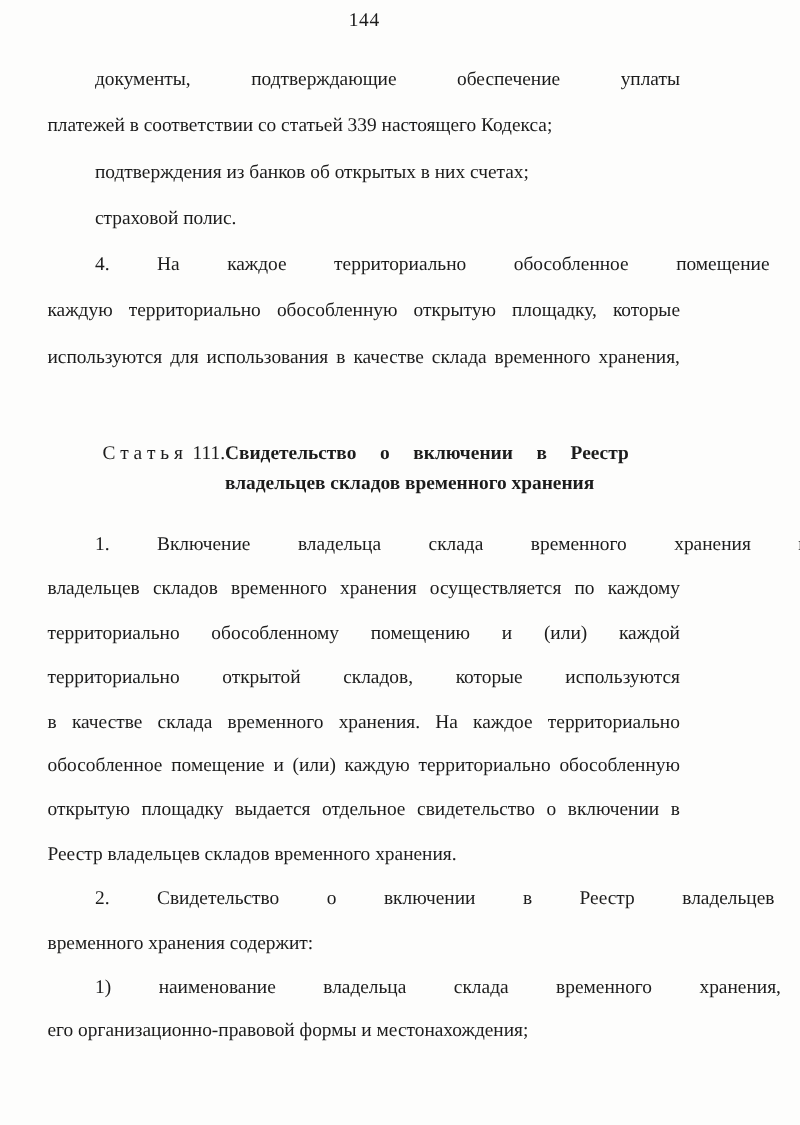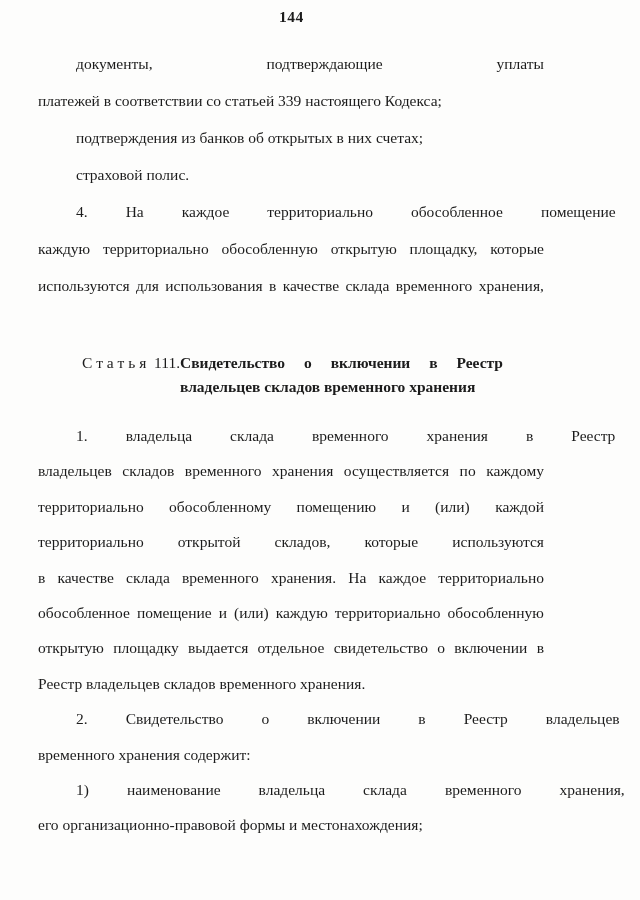--- a/index.html
+++ b/index.html
@@ -6,21 +6,21 @@
   body{
     width:640px;height:900px;
     background:#fdfdfc;
     font-family:"Liberation Serif","DejaVu Serif",serif;
     color:#1c1c1c;
     position:relative;
     overflow:hidden;
   }
   .page-number{
     position:absolute;left:279px;top:8px;
-    font-size:15.5px;letter-spacing:0.5px;font-weight:bold;
+    font-size:15.5px;letter-spacing:0.5px;
   }
   .col{position:absolute;left:38px;width:506px;font-size:15.5px;}
   .col-upper{top:45px;}
   .col-lower{top:418px;}
   .line{height:37px;line-height:37px;white-space:nowrap;text-align:left;}
   .col-lower .line{height:35.4px;line-height:35.4px;}
   .line.just{display:flex;justify-content:space-between;align-items:center;white-space:nowrap;}
   .line.indent{padding-left:38px;gap:38px;}
   .heading{
     position:absolute;top:351px;left:0;width:640px;
@@ -36,20 +36,21 @@
 </style>
 </head>
 <body>
 
 <div class="page-number">144</div>
 
 <div class="col col-upper" id="col-upper">
     <div class="line just indent">
       <span>документы,</span>
       <span>подтверждающие</span>
+      <span>обеспечение</span>
       <span>уплаты</span>
     </div>
     <div class="line">платежей в соответствии со статьей 339 настоящего Кодекса;</div>
     <div class="line indent">подтверждения из банков об открытых в них счетах;</div>
     <div class="line indent">страховой полис.</div>
     <div class="line just indent">
       <span>4.</span>
       <span>На</span>
       <span>каждое</span>
       <span>территориально</span>
@@ -88,20 +89,21 @@
         <span>в</span>
         <span>Реестр</span>
       </div>
       <div class="tline">владельцев складов временного хранения</div>
     </div>
 </div>
 
 <div class="col col-lower" id="col-lower">
     <div class="line just indent">
       <span>1.</span>
+      <span>Включение</span>
       <span>владельца</span>
       <span>склада</span>
       <span>временного</span>
       <span>хранения</span>
       <span>в</span>
       <span>Реестр</span>
     </div>
     <div class="line just">
       <span>владельцев</span>
       <span>складов</span>

